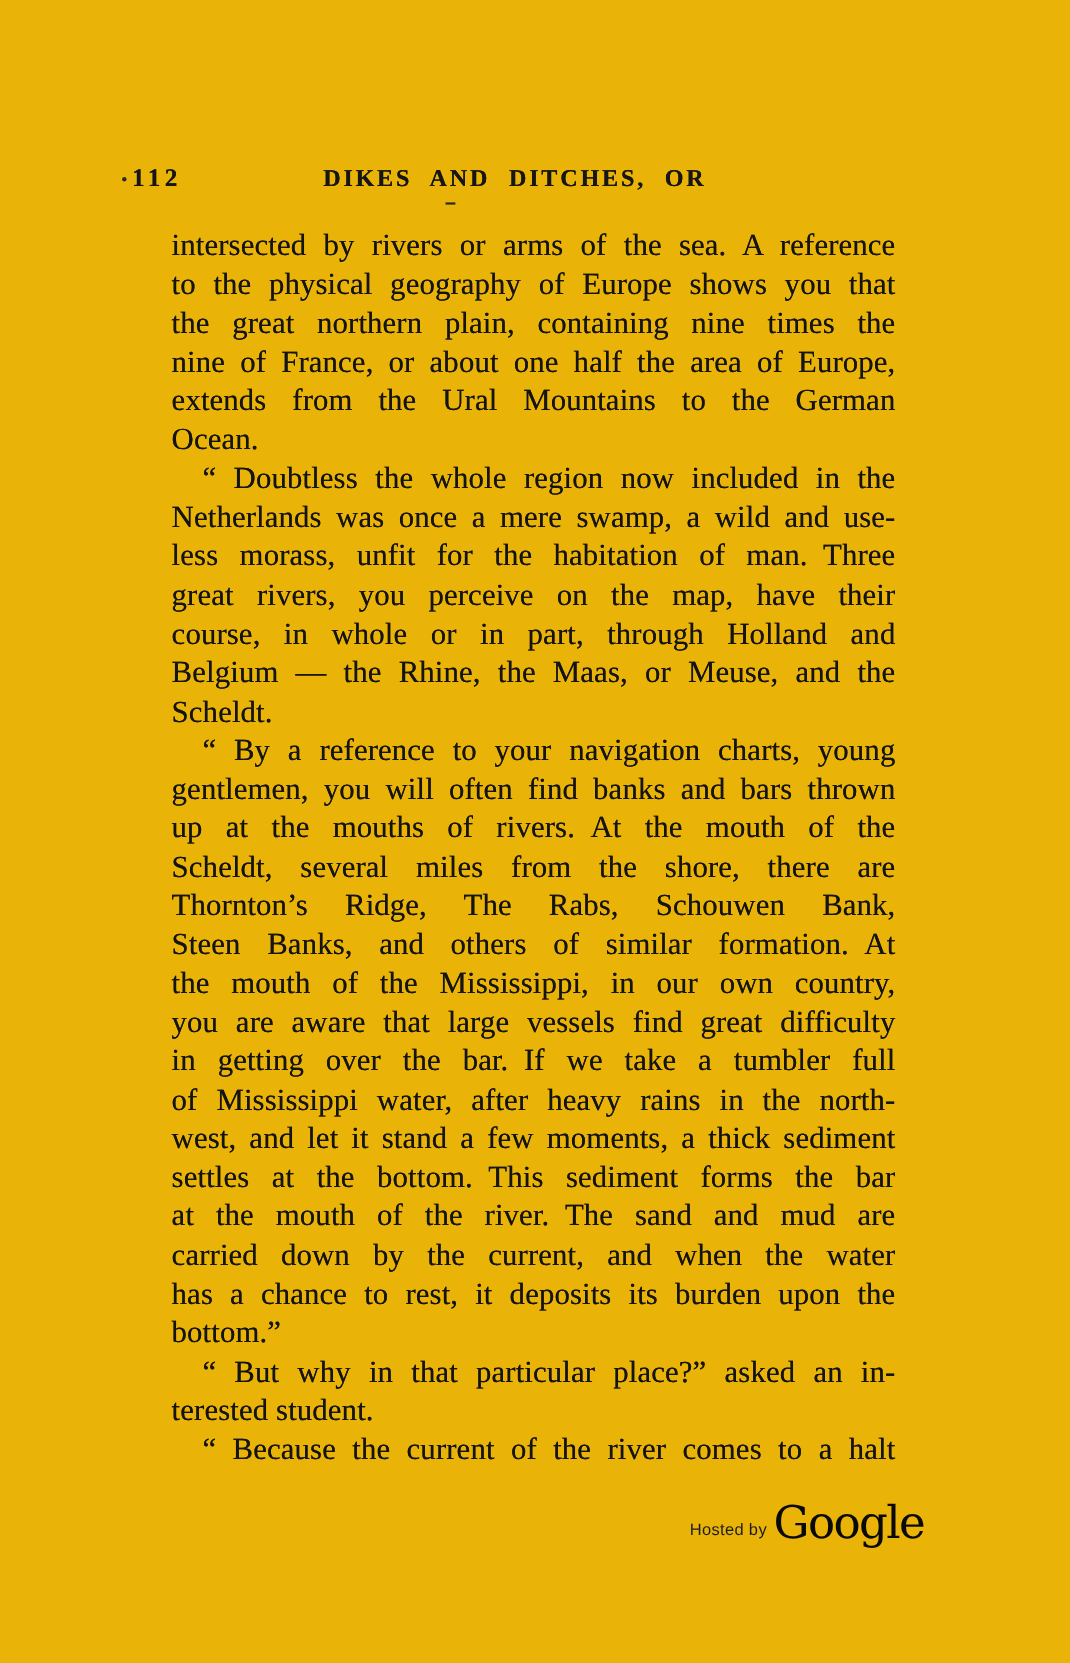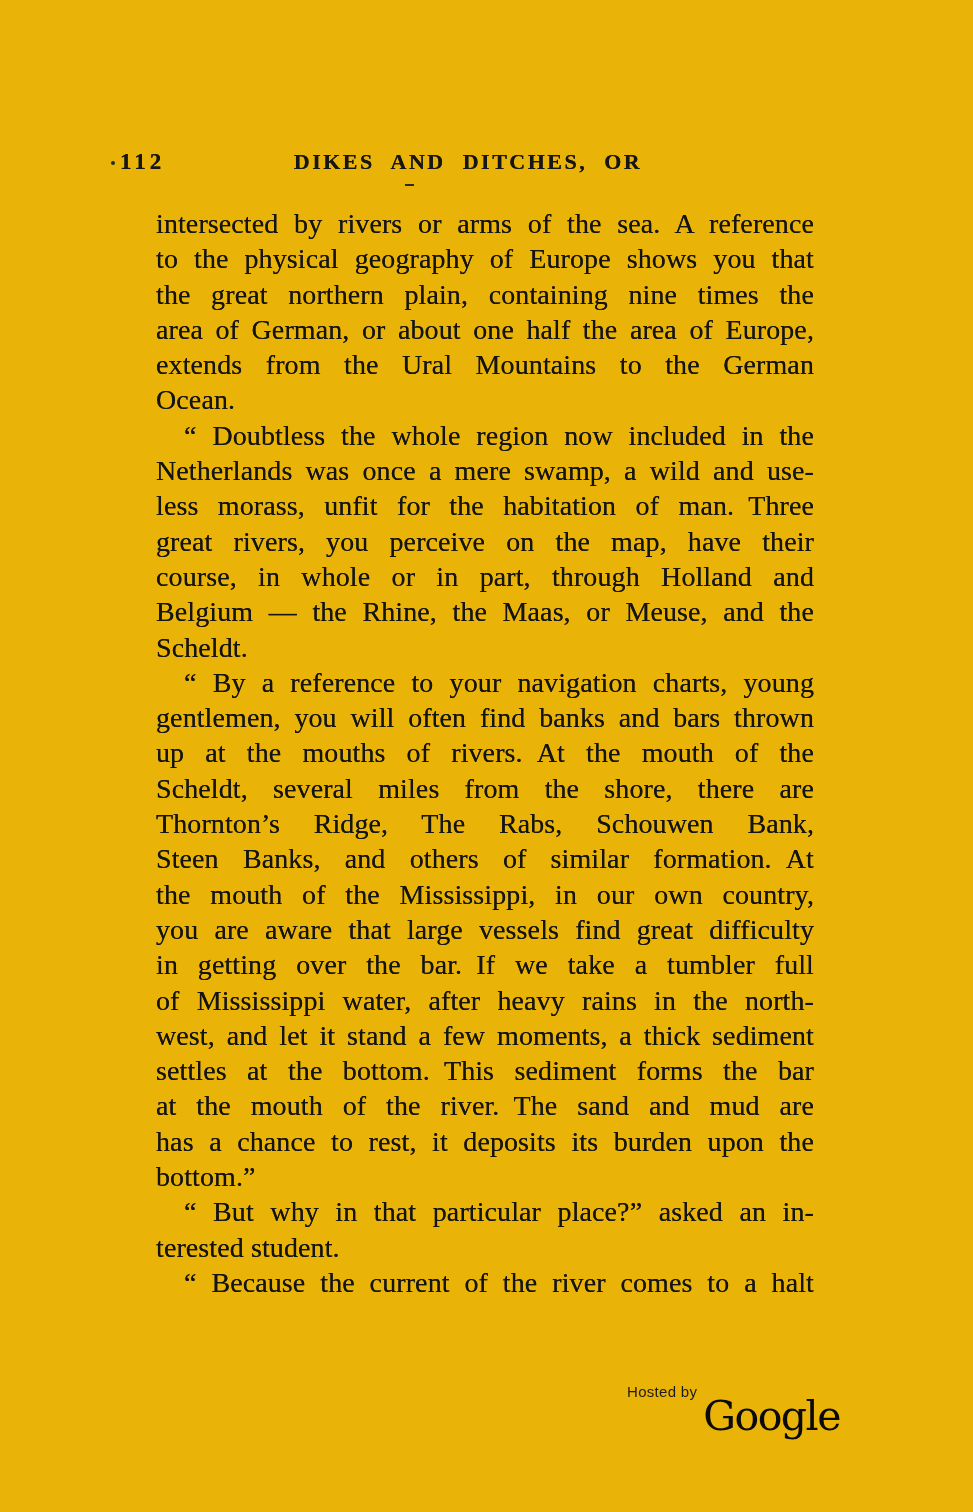--- a/index.html
+++ b/index.html
@@ -80,23 +80,23 @@
     text-align: right;
     text-align-last: left;
   }
   .line.indent {
     padding-left: 28px;
   }
   
   .watermark {
     position: absolute;
     left: 627px;
-    top: 1392px;
+    top: 1360px;
     display: flex;
-    align-items: flex-start;
+    align-items: flex-end;
   }
   .hosted-by {
     font-family: "Liberation Sans", sans-serif;
     font-size: 15px;
     color: #1c1c1c;
     letter-spacing: 0.3px;
     padding-right: 6px;
     transform: translateY(-9px);
   }
   .google-logo {
@@ -113,21 +113,21 @@
 
   <span class="speck-dot"></span>
   <div class="page-number">112</div>
   <div class="running-title">DIKES AND DITCHES, OR</div>
   <span class="speck-dash"></span>
 
   <div class="body-text">
     <div class="line">intersected by rivers or arms of the sea. A reference</div>
     <div class="line">to the physical geography of Europe shows you that</div>
     <div class="line">the great northern plain, containing nine times the</div>
-    <div class="line">area of German, or about one half the area of Europe,</div>
+    <div class="line">nine of France, or about one half the area of Europe,</div>
     <div class="line">extends from the Ural Mountains to the German</div>
     <div class="line plain">Ocean.</div>
     <div class="line indent">“ Doubtless the whole region now included in the</div>
     <div class="line">Netherlands was once a mere swamp, a wild and use-</div>
     <div class="line">less morass, unfit for the habitation of man. Three</div>
     <div class="line">great rivers, you perceive on the map, have their</div>
     <div class="line">course, in whole or in part, through Holland and</div>
     <div class="line">Belgium — the Rhine, the Maas, or Meuse, and the</div>
     <div class="line plain">Scheldt.</div>
     <div class="line indent">“ By a reference to your navigation charts, young</div>
@@ -136,20 +136,21 @@
     <div class="line">Scheldt, several miles from the shore, there are</div>
     <div class="line">Thornton’s Ridge, The Rabs, Schouwen Bank,</div>
     <div class="line">Steen Banks, and others of similar formation. At</div>
     <div class="line">the mouth of the Mississippi, in our own country,</div>
     <div class="line">you are aware that large vessels find great difficulty</div>
     <div class="line">in getting over the bar. If we take a tumbler full</div>
     <div class="line">of Mississippi water, after heavy rains in the north-</div>
     <div class="line">west, and let it stand a few moments, a thick sediment</div>
     <div class="line">settles at the bottom. This sediment forms the bar</div>
     <div class="line">at the mouth of the river. The sand and mud are</div>
+    <div class="line">carried down by the current, and when the water</div>
     <div class="line">has a chance to rest, it deposits its burden upon the</div>
     <div class="line plain">bottom.”</div>
     <div class="line indent">“ But why in that particular place?” asked an in-</div>
     <div class="line plain">terested student.</div>
     <div class="line indent">“ Because the current of the river comes to a halt</div>
   </div>
 
   <div class="watermark">
     <span class="hosted-by">Hosted by</span>
     <span class="google-logo">Google</span>

